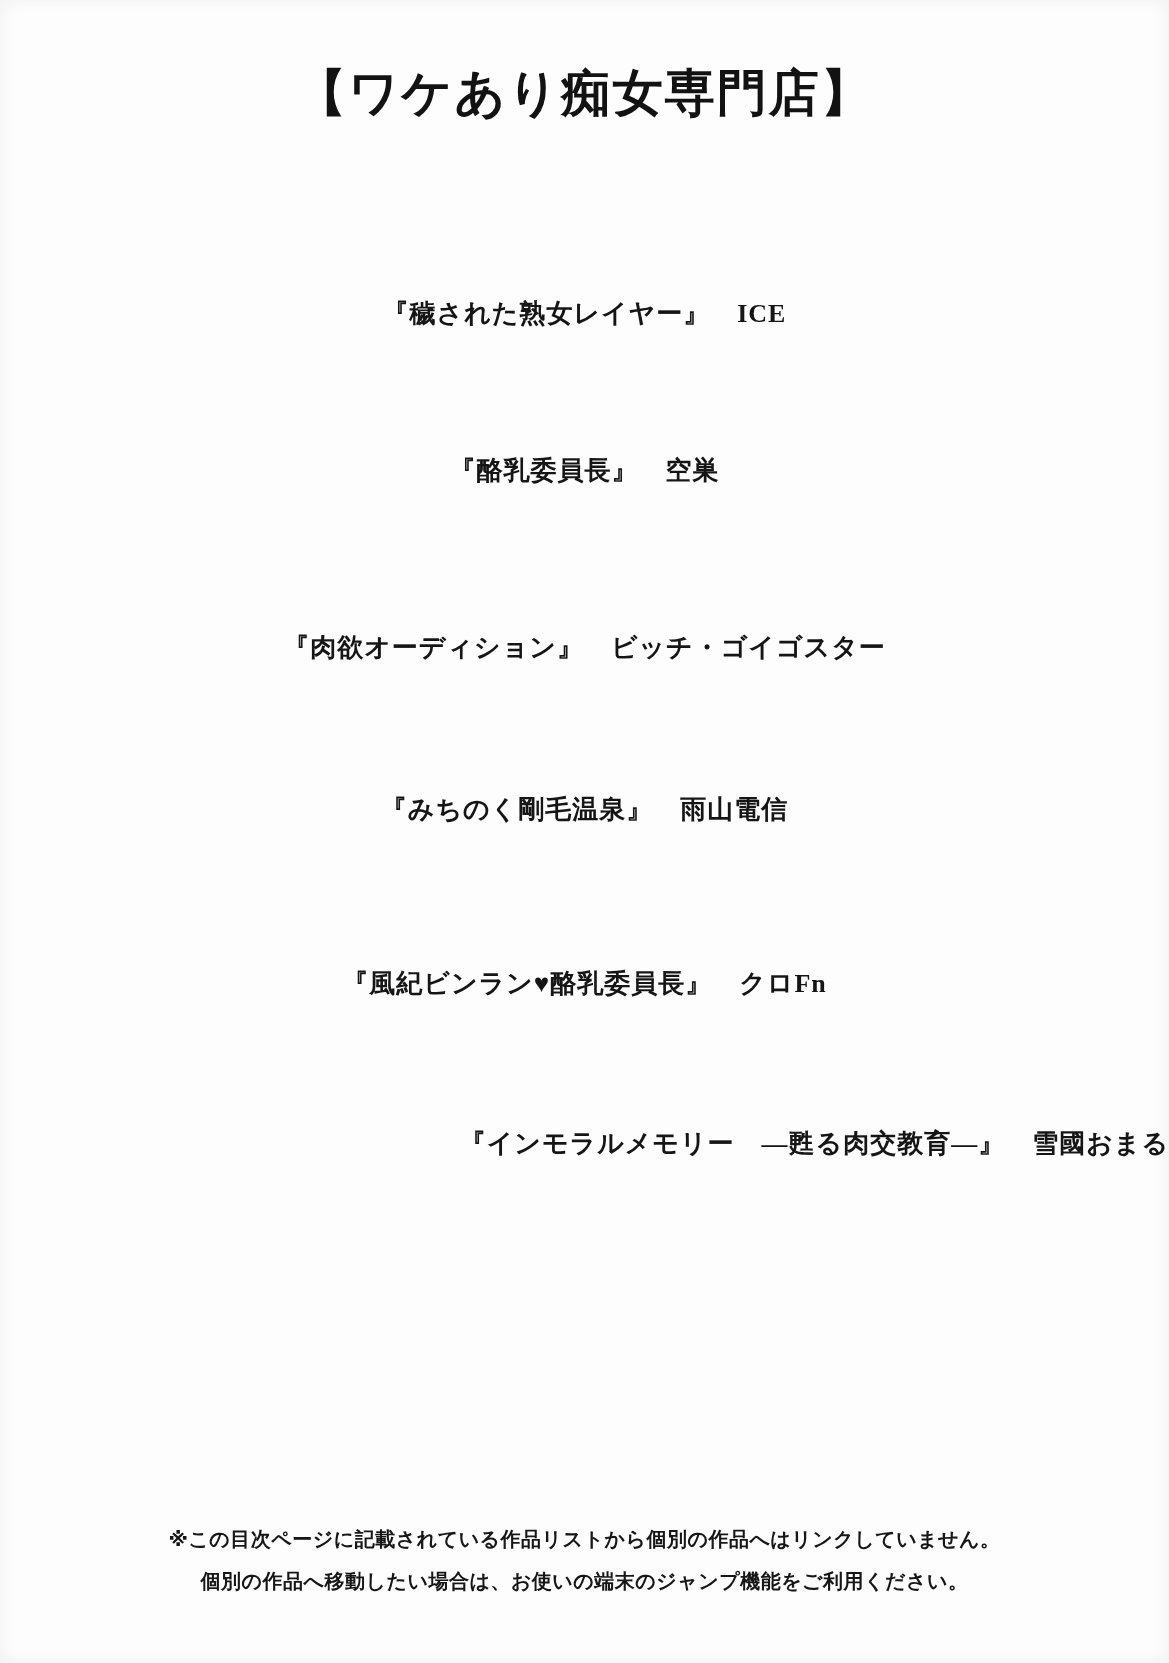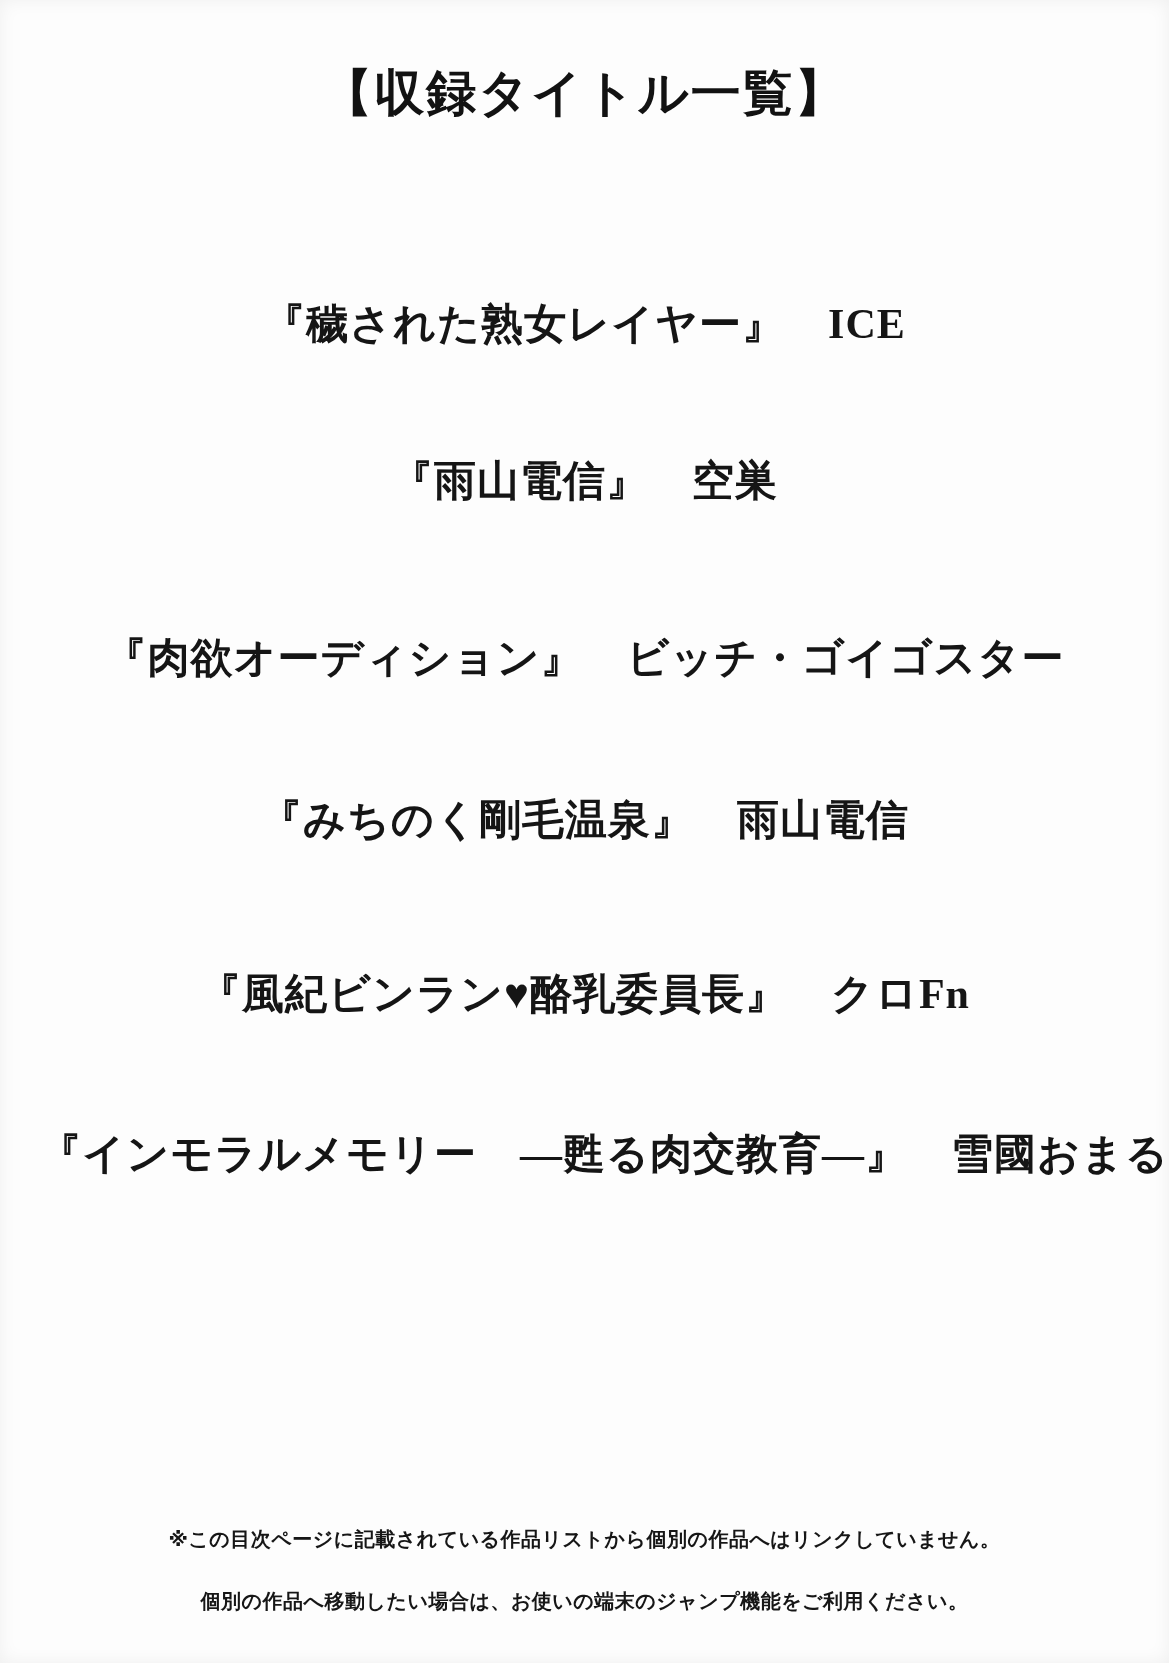--- a/index.html
+++ b/index.html
@@ -29,21 +29,21 @@
     letter-spacing: 2px;
     color: #121212;
   }
   .toc-entry {
     position: absolute;
     left: 0;
     width: 100%;
     text-align: center;
     font-family: "Liberation Serif", "DejaVu Serif", serif;
     font-weight: 700;
-    font-size: 42px;
+    font-size: 26px;
     letter-spacing: 1px;
     color: #151515;
     white-space: nowrap;
   }
   .e1 { top: 296px; }
   .e2 { top: 453px; }
   .e3 { top: 630px; }
   .e4 { top: 792px; }
   .e5 { top: 966px; }
   .e6 { top: 1126px; text-align: right; }
@@ -54,32 +54,32 @@
     width: 100%;
     text-align: center;
     font-family: "Liberation Sans", "DejaVu Sans", sans-serif;
     font-weight: 700;
     font-size: 20px;
     letter-spacing: 0.5px;
     color: #161616;
     white-space: nowrap;
   }
   .f1 { top: 1526px; }
-  .f2 { top: 1568px; margin-top: 20px; }
+  .f2 { top: 1568px; }
 </style>
 </head>
 <body>
 
 <div class="page">
 
-  <div class="page-title">【収録タイトル一覧】</div>
+  <div class="page-title">【ワケあり痴女専門店】</div>
 
   <div class="toc-entry e1">『穢された熟女レイヤー』　ICE</div>
 
-  <div class="toc-entry e2">『雨山電信』　空巣</div>
+  <div class="toc-entry e2">『酪乳委員長』　空巣</div>
 
   <div class="toc-entry e4">『みちのく剛毛温泉』　雨山電信</div>
 
   <div class="toc-entry e3">『肉欲オーディション』　ビッチ・ゴイゴスター</div>
 
   <div class="toc-entry e5">『風紀ビンラン♥酪乳委員長』　クロFn</div>
 
   <div class="toc-entry e6">『インモラルメモリー　―甦る肉交教育―』　雪國おまる</div>
 
 

